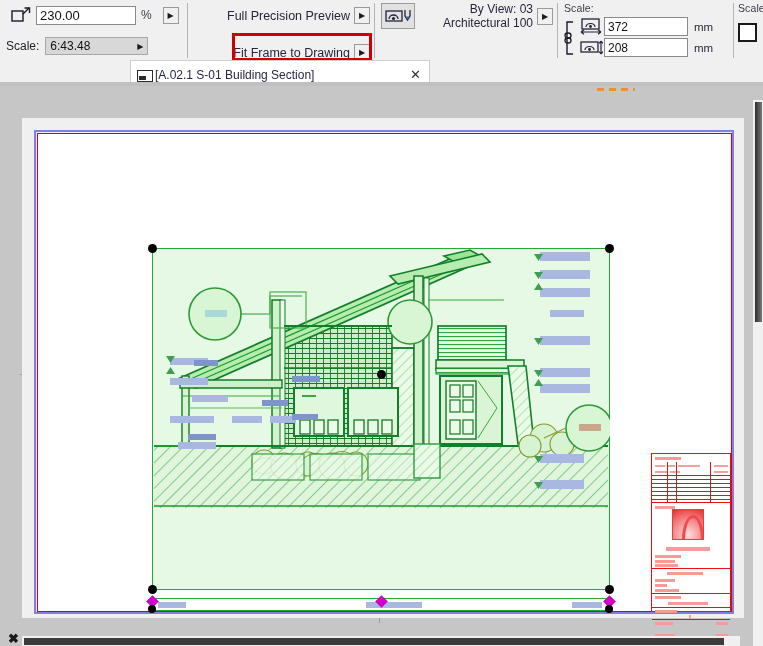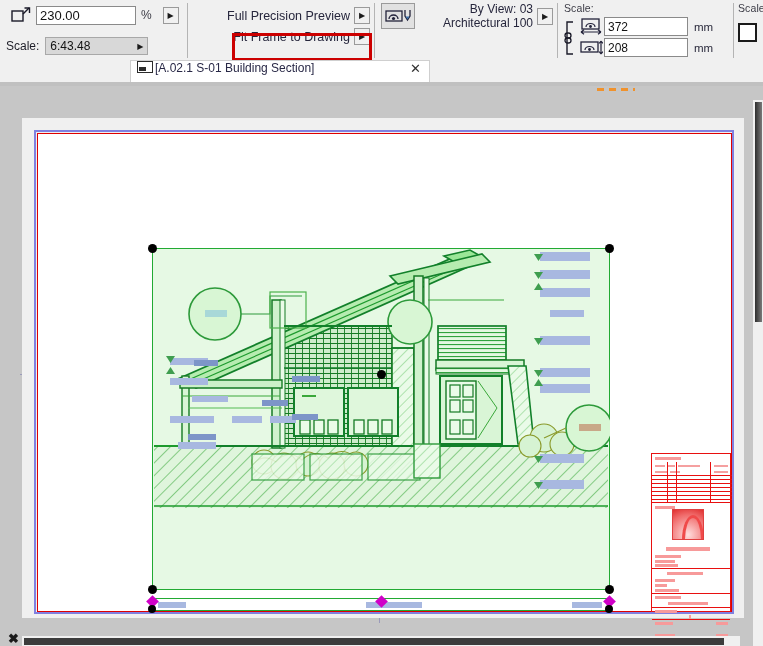--- a/index.html
+++ b/index.html
@@ -90,21 +90,21 @@
   .anch-box { width: 19px; height: 19px; border: 2px solid #1a1a1a; background: #fff; }
 
   
   .tabstrip {
     position: absolute; left: 0; top: 60px; width: 763px; height: 22px;
     background: #f0f0f0;
   }
   .tab {
     position: absolute; left: 130px; top: 0; width: 300px; height: 22px;
     background: #ffffff; border: 1px solid #cfcfcf; border-bottom: none;
-    display: flex; align-items: flex-start; padding: 0 6px;
+    display: flex; align-items: flex-end; padding: 0 6px;
   }
   .tab-icon {
     width: 16px; height: 12px; border: 1.5px solid #2b2b2b; background: #fff;
     margin-right: 2px; position: relative; flex: none;
   }
   .tab-icon::after {
     content: ""; position: absolute; left: 1px; bottom: 1px;
     width: 7px; height: 4px; background: #2b2b2b;
   }
   .tab-title {
@@ -258,21 +258,21 @@
       </div>
     </div>
 
     <div class="tb-sep"></div>
 
     <div class="tb-sec" style="width:186px;">
       <div class="fr-line" style="margin-top:5px;">
         <span class="fr-text">Full Precision Preview</span>
         <span class="arrow-btn">▶</span>
       </div>
-      <div class="fr-line" style="margin-top:4px;">
+      <div class="fr-line" style="margin-top:20px;">
         <span class="fr-text">Fit Frame to Drawing</span>
         <span class="arrow-btn">▶</span>
       </div>
     </div>
 
     <div class="tb-sep"></div>
 
     <div class="tb-sec" style="width:182px;">
       <div class="row" style="justify-content:space-between;align-items:center;">
         <span class="pen-btn">

